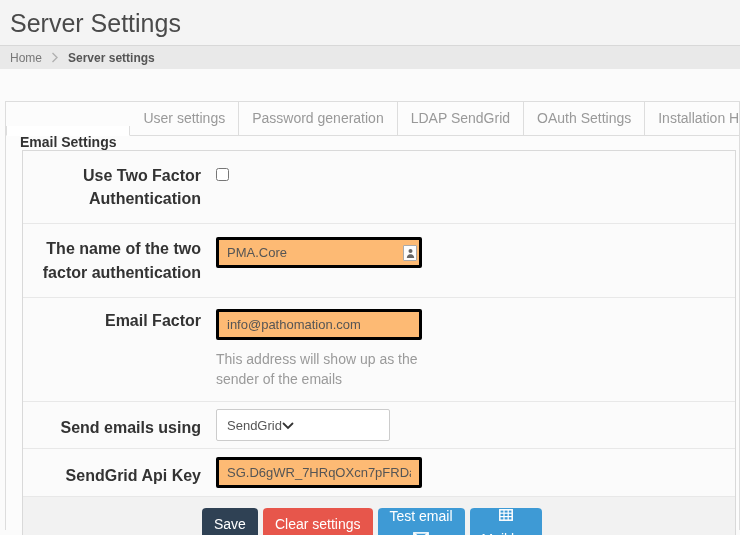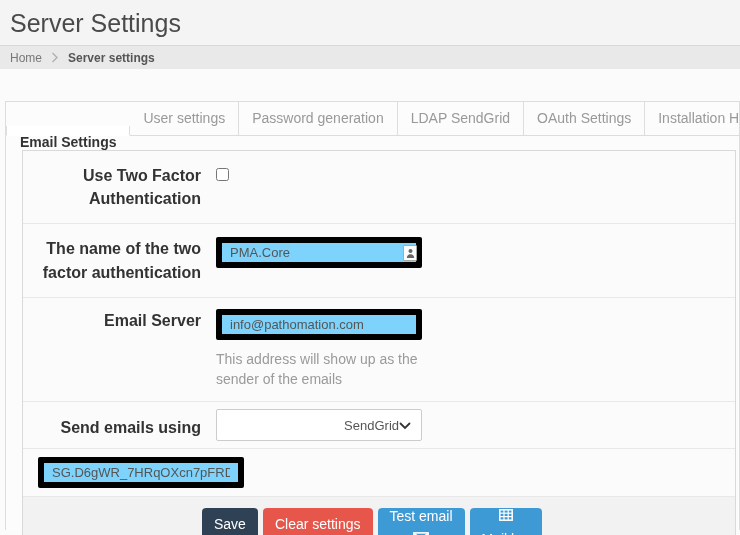--- a/index.html
+++ b/index.html
@@ -39,33 +39,33 @@
   }
   
   .form-panel { margin:14px 3px 0 16px; border:1px solid #d9d9d9; background:#fbfbfb; }
   .form-row { display:flex; border-bottom:1px solid #e8e8e8; padding:13px 0; }
   .row-label {
     width:178px; flex-shrink:0; text-align:right;
     font-size:16px; font-weight:700; color:#333; line-height:1.45;
   }
   .row-control { margin-left:15px; position:relative; }
   .text-input {
-    width:206px; height:31px; border:6px solid #000000; border-radius:2px;
-    background:#7dd3fc; font-size:13px; color:#555; padding:0 8px;
+    width:206px; height:31px; border:3px solid #000000; border-radius:2px;
+    background:#fdba74; font-size:13px; color:#555; padding:0 8px;
     font-family:inherit;
   }
   .autofill-badge {
     position:absolute; right:5px; top:8px; width:14px; height:16px;
     border:1px solid #aaa; background:#fdfdfd; border-radius:1px;
     display:flex; align-items:center; justify-content:center;
   }
   .help-text { font-size:14px; color:#9a9a9a; margin-top:9px; max-width:236px; line-height:1.45; }
   .select-box {
-    width:206px; height:32px; border:1px solid #ccc; border-radius:2px;
-    background:#fff; display:flex; align-items:center; justify-content:flex-end;
+    width:174px; height:32px; border:1px solid #ccc; border-radius:2px;
+    background:#fff; display:flex; align-items:center; justify-content:flex-start;
     padding:0 10px; font-size:13px; color:#555; cursor:pointer;
   }
   input[type=checkbox] { margin:4px 0 0 0; width:13px; height:13px; }
   .row-checkbox { padding:13px 0; }
   .row-email { padding:11px 0 12px 0; }
   .row-select { padding:7px 0; }
   .row-apikey { padding:8px 0; }
   
   .form-footer {
     background:#f2f2f2; padding:11px 0 13px 179px;
@@ -125,21 +125,21 @@
           <span class="autofill-badge">
             <svg width="9" height="11" viewBox="0 0 9 11">
                 <circle cx="4.5" cy="3" r="2" fill="#666"></circle>
                 <path d="M0.8 10c0-2.4 1.6-3.8 3.7-3.8S8.2 7.6 8.2 10z" fill="#666"></path>
               </svg>
           </span>
         </div>
       </div>
 
       <div class="form-row row-email">
-        <div class="row-label">Email Server</div>
+        <div class="row-label">Email Factor</div>
         <div class="row-control">
           <input class="text-input" type="text" value="info@pathomation.com" style="">
           <div class="help-text">This address will show up as the sender of the emails</div>
         </div>
       </div>
 
       <div class="form-row row-select">
         <div class="row-label" style="padding-top:7px;">Send emails using</div>
         <div class="row-control">
           <div class="select-box">
@@ -147,20 +147,21 @@
             <span>
               <svg width="12" height="8" viewBox="0 0 12 8">
                   <path d="M1.5 1.5L6 6l4.5-4.5" fill="none" stroke="#333" stroke-width="1.8" stroke-linecap="round"></path>
                 </svg>
             </span>
           </div>
         </div>
       </div>
 
       <div class="form-row row-apikey">
+        <div class="row-label" style="padding-top:7px;">SendGrid Api Key</div>
         <div class="row-control">
           <input class="text-input" type="text" value="SG.D6gWR_7HRqOXcn7pFRDarA.IGut" style="">
         </div>
       </div>
 
       <div class="form-footer">
         <button class="btn btn-save">
           <span>Save</span>
         </button>
         <button class="btn btn-danger">

